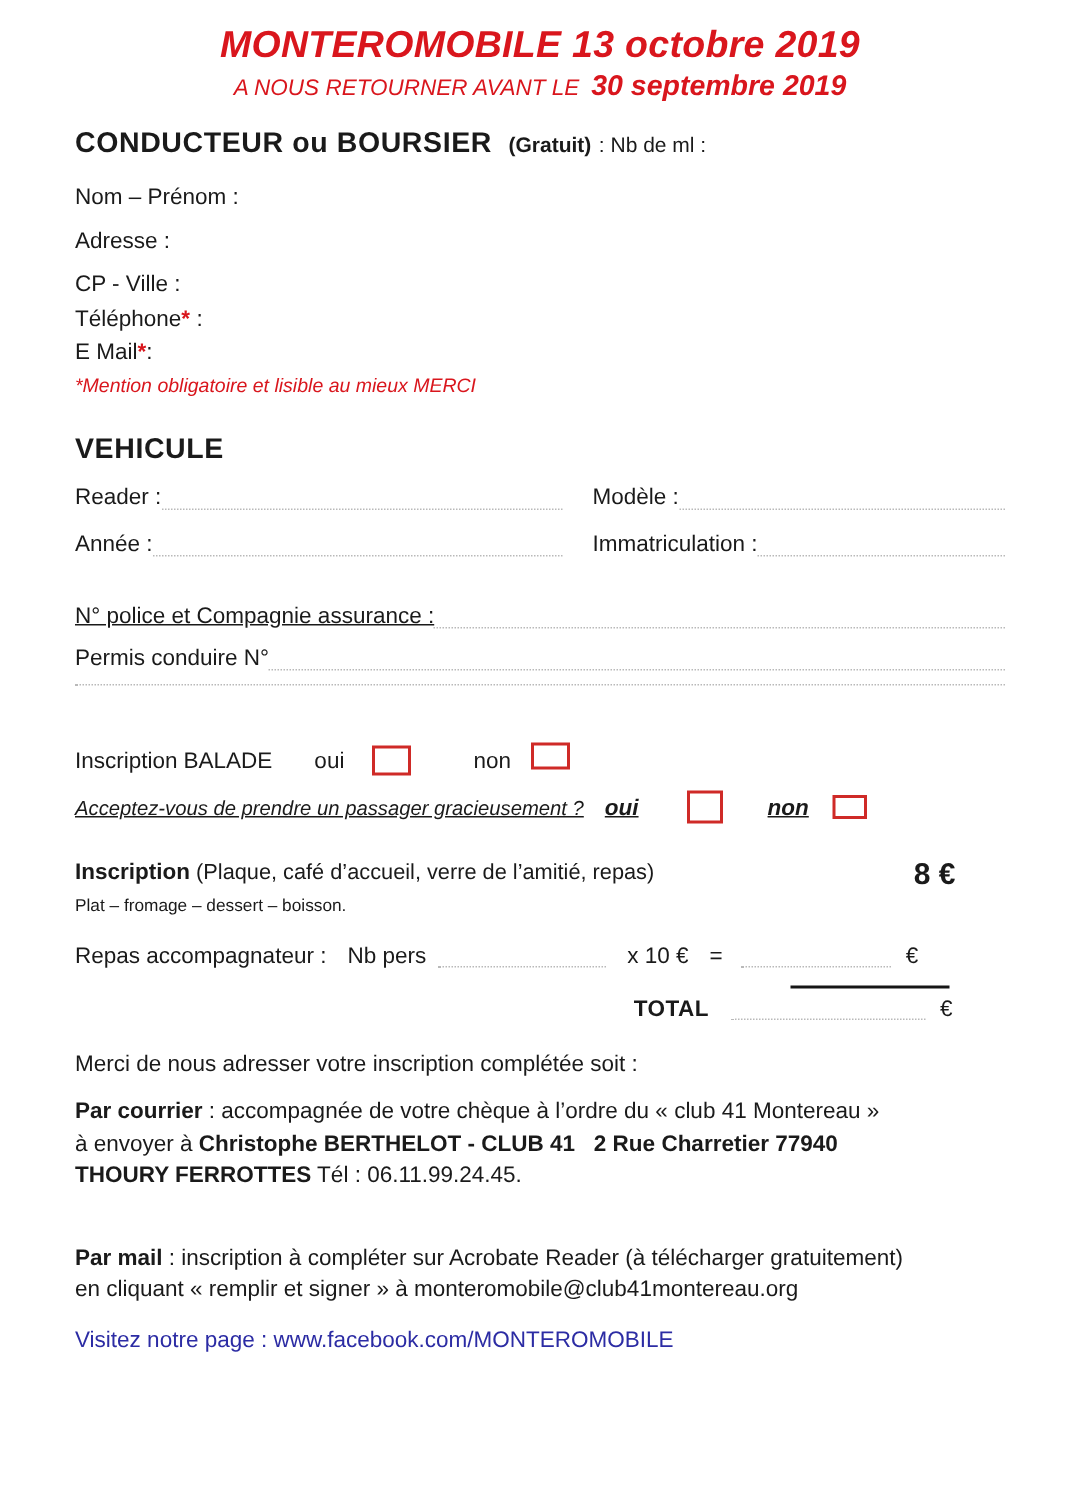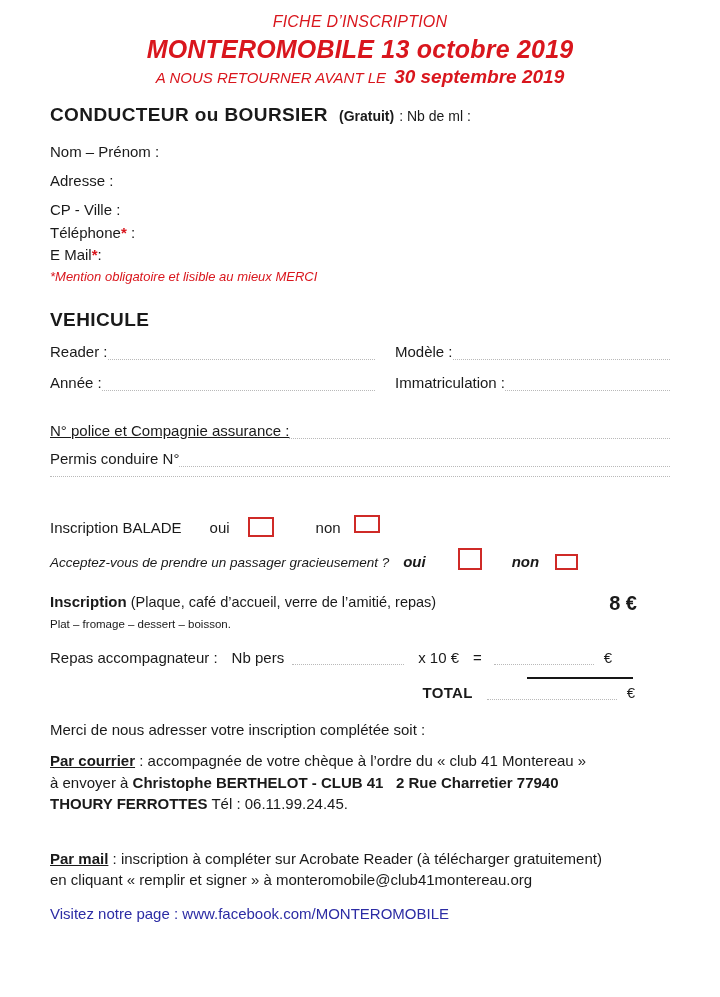--- a/index.html
+++ b/index.html
@@ -48,21 +48,21 @@
   .irow1 { margin-top:26px;text-decoration:underline; } .irow-n { margin-top:6px; }
 
   
   .balade-row { margin-top:35px; display:flex; align-items:center; font-size:15px; height:24px; }
   .cb { display:inline-block; border:2px solid #cf2a27; background:#fff; }
   .cb1 { width:26px; height:20px; margin-left:18px; }
   .cb2 { width:26px; height:18px; margin-left:13px; position:relative; top:-3px; }
   .cb3 { width:24px; height:22px; margin-left:32px; }
   .cb4 { width:23px; height:16px; margin-left:16px; }
   .sp22{margin-left:4px}.sp28{margin-left:28px}.sp42{margin-left:42px}
-  .pass-row { margin-top:7px; display:flex; align-items:flex-end; height:24px; }
+  .pass-row { margin-top:7px; display:flex; align-items:center; height:24px;text-decoration:underline; }
   .pass-q { font-style:italic; font-size:13.5px; }
   .pass-oui { font-style:italic; font-weight:bold; font-size:15px; margin-left:14px; }
   .pass-non { font-style:italic; font-weight:bold; font-size:15px; margin-left:30px; }
 
   
   .tarif-row { margin-top:22px; display:flex; align-items:flex-start; }
   .tarif-left { font-size:14.5px; line-height:20px; }
   .tarif-left b { font-size:15px; }
   .tarif-price { margin-left:auto; margin-right:33px; font-weight:bold; font-size:20px; line-height:22px; }
   .menu-line { font-size:11.5px; line-height:15px; margin-top:3px; }
@@ -75,31 +75,30 @@
   .total-rule { width:106px; border-top:2px solid #161616; margin:9px 37px 0 auto; }
   .total-row { display:flex; justify-content:flex-end; align-items:flex-end; margin:4px 35px 0 0; font-size:15px; line-height:20px; }
   .total-lbl { font-weight:bold; letter-spacing:0.3px; }
   .d3 { width:130px; margin-left:14px; } .total-eu { margin-left:10px; }
 
   
   .merci { margin-top:17px; font-size:15px; line-height:20px; }
   .para { font-size:15px; line-height:21.5px; }
   .p-courrier { margin-top:10px; max-width:545px; }
   .p-mail { margin-top:33px; max-width:560px; }
-  .ulb { font-weight:bold; text-decoration:underline; }
+  .ulb { font-weight:bold; }
   .bold { font-weight:bold; }
   .fb-line { margin-top:13px; font-size:15px; line-height:20px; color:#2c2ca4; }
 </style>
 </head>
 <body>
 
 <div class="page">
 
   <div class="hdr">
-    <div class="hdr-t1">FICHE D’INSCRIPTION</div>
     <div class="hdr-t2">MONTEROMOBILE 13 octobre 2019</div>
     <div class="hdr-t3">
       <span>A NOUS RETOURNER AVANT LE</span><span class="deadline">30 septembre 2019</span>
     </div>
   </div>
 
   <div class="sec-head">
     <span class="h-big">CONDUCTEUR ou BOURSIER</span>
     <span class="h-mid">(Gratuit)</span>
     <span class="h-reg">: Nb de ml :</span>

